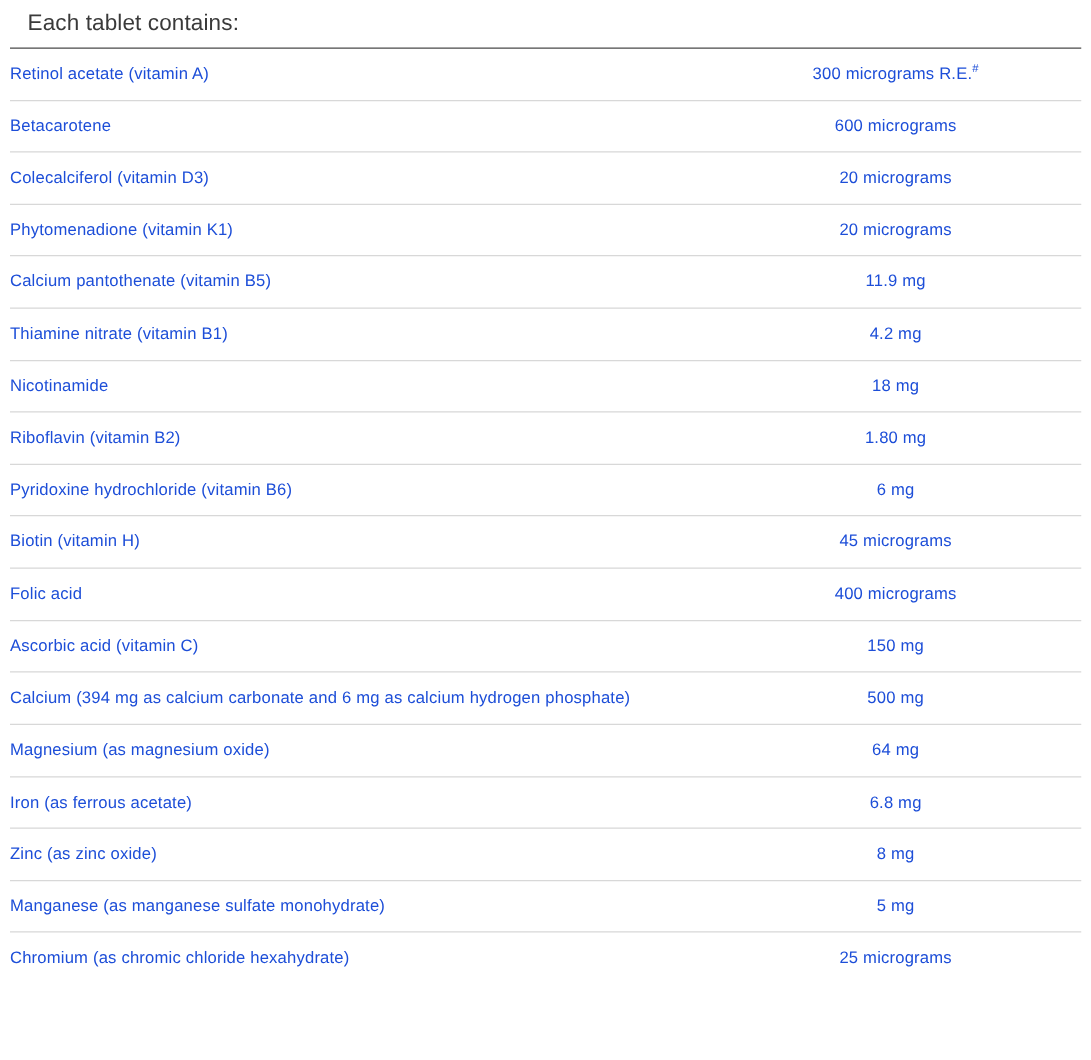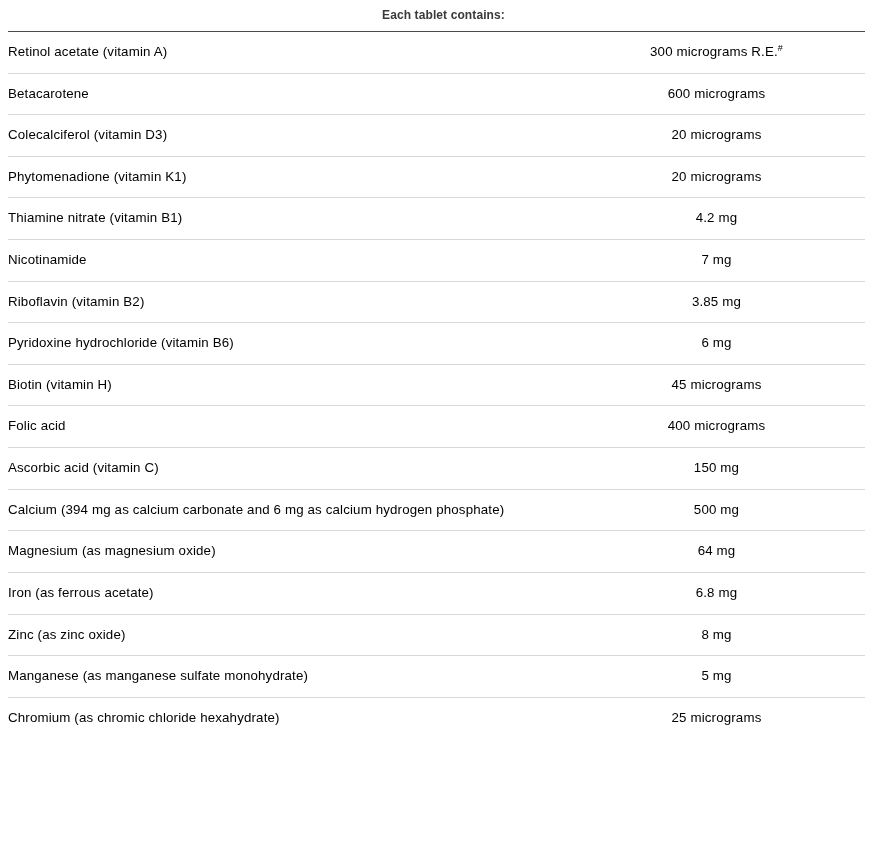--- a/index.html
+++ b/index.html
@@ -18,41 +18,40 @@
     position: relative;
     width: 873px;
     height: 848px;
     box-sizing: border-box;
     padding: 0;
   }
   .table-wrap {
     padding: 0 8px 0 8px;
   }
   .intro {
-    font-size: 12px;
-    font-weight: bold;
+    font-size: 18px;
+    font-weight: normal;
     color: #3a3a3a;
     padding: 8px 0 9px 14px;
     letter-spacing: 0.1px;
-    text-align: center;
   }
   table.ingredients {
     width: 857px;
     border-collapse: collapse;
     table-layout: fixed;
   }
   table.ingredients tr {
     border-top: 1px solid #d8d8d8;
   }
   table.ingredients tr:first-child {
     border-top: 1px solid #4a4a4a;
   }
   table.ingredients td {
     font-size: 13.3px;
-    color: #000000;
+    color: #1d4ed8;
     padding: 10px 0 10px 0;
     vertical-align: top;
     line-height: 1.55;
     letter-spacing: 0.15px;
   }
   td.name {
     padding-left: 16px;
     width: 560px;
     text-align: left;
   }
@@ -87,30 +86,34 @@
           </tr>
           <tr>
             <td class="name">Colecalciferol (vitamin D3)</td>
             <td class="amount"><span>20 micrograms</span></td>
           </tr>
           <tr>
             <td class="name">Phytomenadione (vitamin K1)</td>
             <td class="amount"><span>20 micrograms</span></td>
           </tr>
           <tr>
+            <td class="name">Calcium pantothenate (vitamin B5)</td>
+            <td class="amount"><span>11.9 mg</span></td>
+          </tr>
+          <tr>
             <td class="name">Thiamine nitrate (vitamin B1)</td>
             <td class="amount"><span>4.2 mg</span></td>
           </tr>
           <tr>
             <td class="name">Nicotinamide</td>
-            <td class="amount"><span>7 mg</span></td>
+            <td class="amount"><span>18 mg</span></td>
           </tr>
           <tr>
             <td class="name">Riboflavin (vitamin B2)</td>
-            <td class="amount"><span>3.85 mg</span></td>
+            <td class="amount"><span>1.80 mg</span></td>
           </tr>
           <tr>
             <td class="name">Pyridoxine hydrochloride (vitamin B6)</td>
             <td class="amount"><span>6 mg</span></td>
           </tr>
           <tr>
             <td class="name">Biotin (vitamin H)</td>
             <td class="amount"><span>45 micrograms</span></td>
           </tr>
           <tr>

